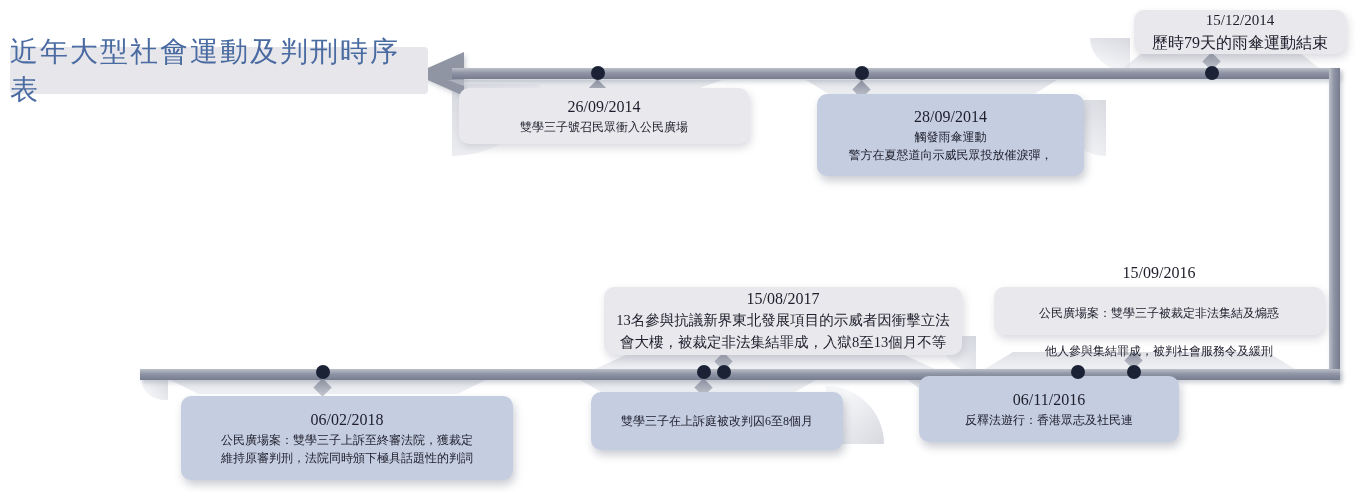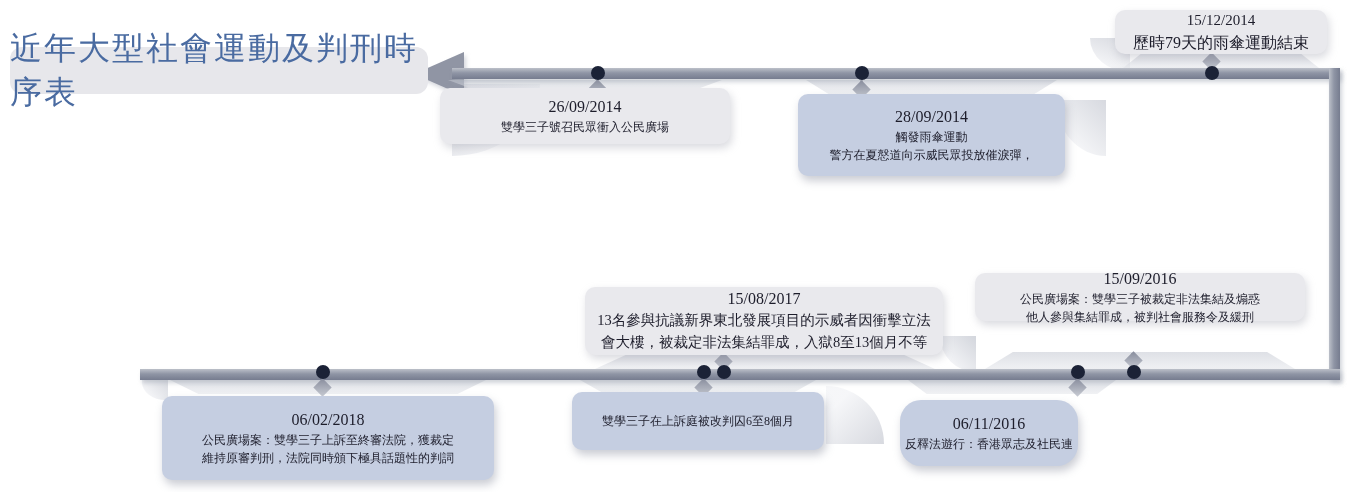--- a/index.html
+++ b/index.html
@@ -3,22 +3,22 @@
 <meta charset="utf-8">
 <style>
   html,body{margin:0;padding:0;background:#ffffff;}
   #canvas{
     position:relative;width:1359px;height:492px;background:#ffffff;overflow:hidden;
     font-family:"Liberation Serif","DejaVu Serif",serif;color:var(--text,#1d1d2b);
   }
   
   #title-box{
     position:absolute;left:10px;top:47px;width:418px;height:47px;
-    background:#e7e7eb;border-radius:12px;display:flex;align-items:center;justify-content:center;
-    font-size:32px;letter-spacing:2px;color:var(--title-text,#4a6ba1);z-index:4;
+    background:#e7e7eb;border-radius:4px;display:flex;align-items:center;justify-content:center;
+    font-size:28px;letter-spacing:2px;color:var(--title-text,#4a6ba1);z-index:4;
   }
   
   .tl{position:absolute;z-index:2;box-shadow:2px 3px 4px rgba(170,174,185,.55);}
   #line-top{left:452px;top:68px;width:888px;height:11px;
     background:linear-gradient(to bottom,#bcc0c9 0%,#8f95a5 45%,#767c8f 100%);}
   #line-vert{left:1329px;top:68px;width:11px;height:312px;
     background:linear-gradient(to right,#bcc0c9 0%,#8f95a5 45%,#767c8f 100%);}
   #line-bottom{left:140px;top:369px;width:1200px;height:11px;
     background:linear-gradient(to bottom,#bcc0c9 0%,#8f95a5 45%,#767c8f 100%);}
   #arrow-left{
@@ -31,21 +31,21 @@
   .conn{position:absolute;width:3px;background:#a9adb8;z-index:2;}
   .diamond{position:absolute;width:13px;height:13px;transform:rotate(45deg);
     background:linear-gradient(135deg,#878c9c,#c9ccd4);z-index:3;}
   .platform{position:absolute;z-index:1;opacity:.55;
     background:linear-gradient(to bottom,#c3c7d1,#e4e6eb);}
   .ptup{clip-path:polygon(0 100%,9% 0,91% 0,100% 100%);}   
   .ptdn{clip-path:polygon(0 0,100% 0,91% 100%,9% 100%);}   
   .swoosh{position:absolute;z-index:0;opacity:.7;}
   .box{
     position:absolute;z-index:4;border-radius:10px;text-align:center;
-    display:flex;flex-direction:column;justify-content:center;padding:19px 4px;box-sizing:border-box;
+    display:flex;flex-direction:column;justify-content:center;padding:19px 4px;box-sizing:border-box;margin-left:19px;
   }
   .box.gray{background:var(--box-gray,#e9e9ed);box-shadow:2px 4px 8px rgba(160,163,175,.4);}
   .box.blue{background:var(--box-blue,#c5cee1);box-shadow:2px 5px 9px rgba(140,145,160,.45);}
   .date{font-size:16px;line-height:1.4;}
   .bline{font-size:12px;line-height:1.5;white-space:nowrap;}
   
   #e1-dot{left:591px;top:66px;} #e1-conn{left:596px;top:80px;height:10px;}
   #e1-dia{left:591px;top:82px;} #e1-box{left:440px;top:88px;width:290px;height:56px;}
   #e1-pt{left:448px;top:80px;width:274px;height:9px;}
 
@@ -66,27 +66,27 @@
   #e5-dot{left:697px;top:365px;} #e5-conn{left:702px;top:380px;height:14px;}
   #e5-dia{left:697px;top:381px;} #e5-box{left:572px;top:392px;width:252px;height:58px;}
   #e5-pt{left:580px;top:380px;width:236px;height:12px;}
 
   #e6-box{left:585px;top:287px;width:358px;height:68px;}
   #e6-conn{left:721px;top:355px;height:14px;}
   #e6-dia{left:717px;top:355px;} #e6-dot{left:717px;top:365px;}
   #e6-pt{left:595px;top:355px;width:340px;height:14px;}
   #e6-box .bline{font-size:14.5px;}
 
-  #e7-box{left:975px;top:273px;width:330px;height:48px;}
+  #e7-box{left:975px;top:287px;width:330px;height:48px;gap:20px;}
   #e7-conn{left:1131px;top:353px;height:16px;}
   #e7-dia{left:1127px;top:354px;} #e7-dot{left:1127px;top:365px;}
   #e7-pt{left:985px;top:352px;width:310px;height:17px;}
 
   #e8-dot{left:1071px;top:365px;} #e8-conn{left:1076px;top:380px;height:15px;}
-  #e8-dia{left:1071px;top:381px;} #e8-box{left:900px;top:400px;width:178px;height:66px;border-radius:21px;}
+  #e8-dia{left:1071px;top:381px;} #e8-box{left:900px;top:376px;width:260px;height:66px;}
   #e8-pt{left:908px;top:380px;width:208px;height:14px;}
 
   
   #sw1{left:452px;top:84px;width:88px;height:72px;border-radius:0 0 100% 0;
     background:linear-gradient(135deg,#c6c9d2 0%,#f2f3f6 70%);}
   #sw2{left:1056px;top:100px;width:50px;height:56px;border-radius:0 0 0 100%;
     background:linear-gradient(225deg,#c6c9d2 0%,#f2f3f6 75%);}
   #sw3{left:1090px;top:38px;width:40px;height:34px;border-radius:0 0 0 100%;
     background:linear-gradient(200deg,#c6c9d2 0%,#f2f3f6 80%);}
   #sw4{left:826px;top:386px;width:58px;height:58px;border-radius:0 100% 0 0;

